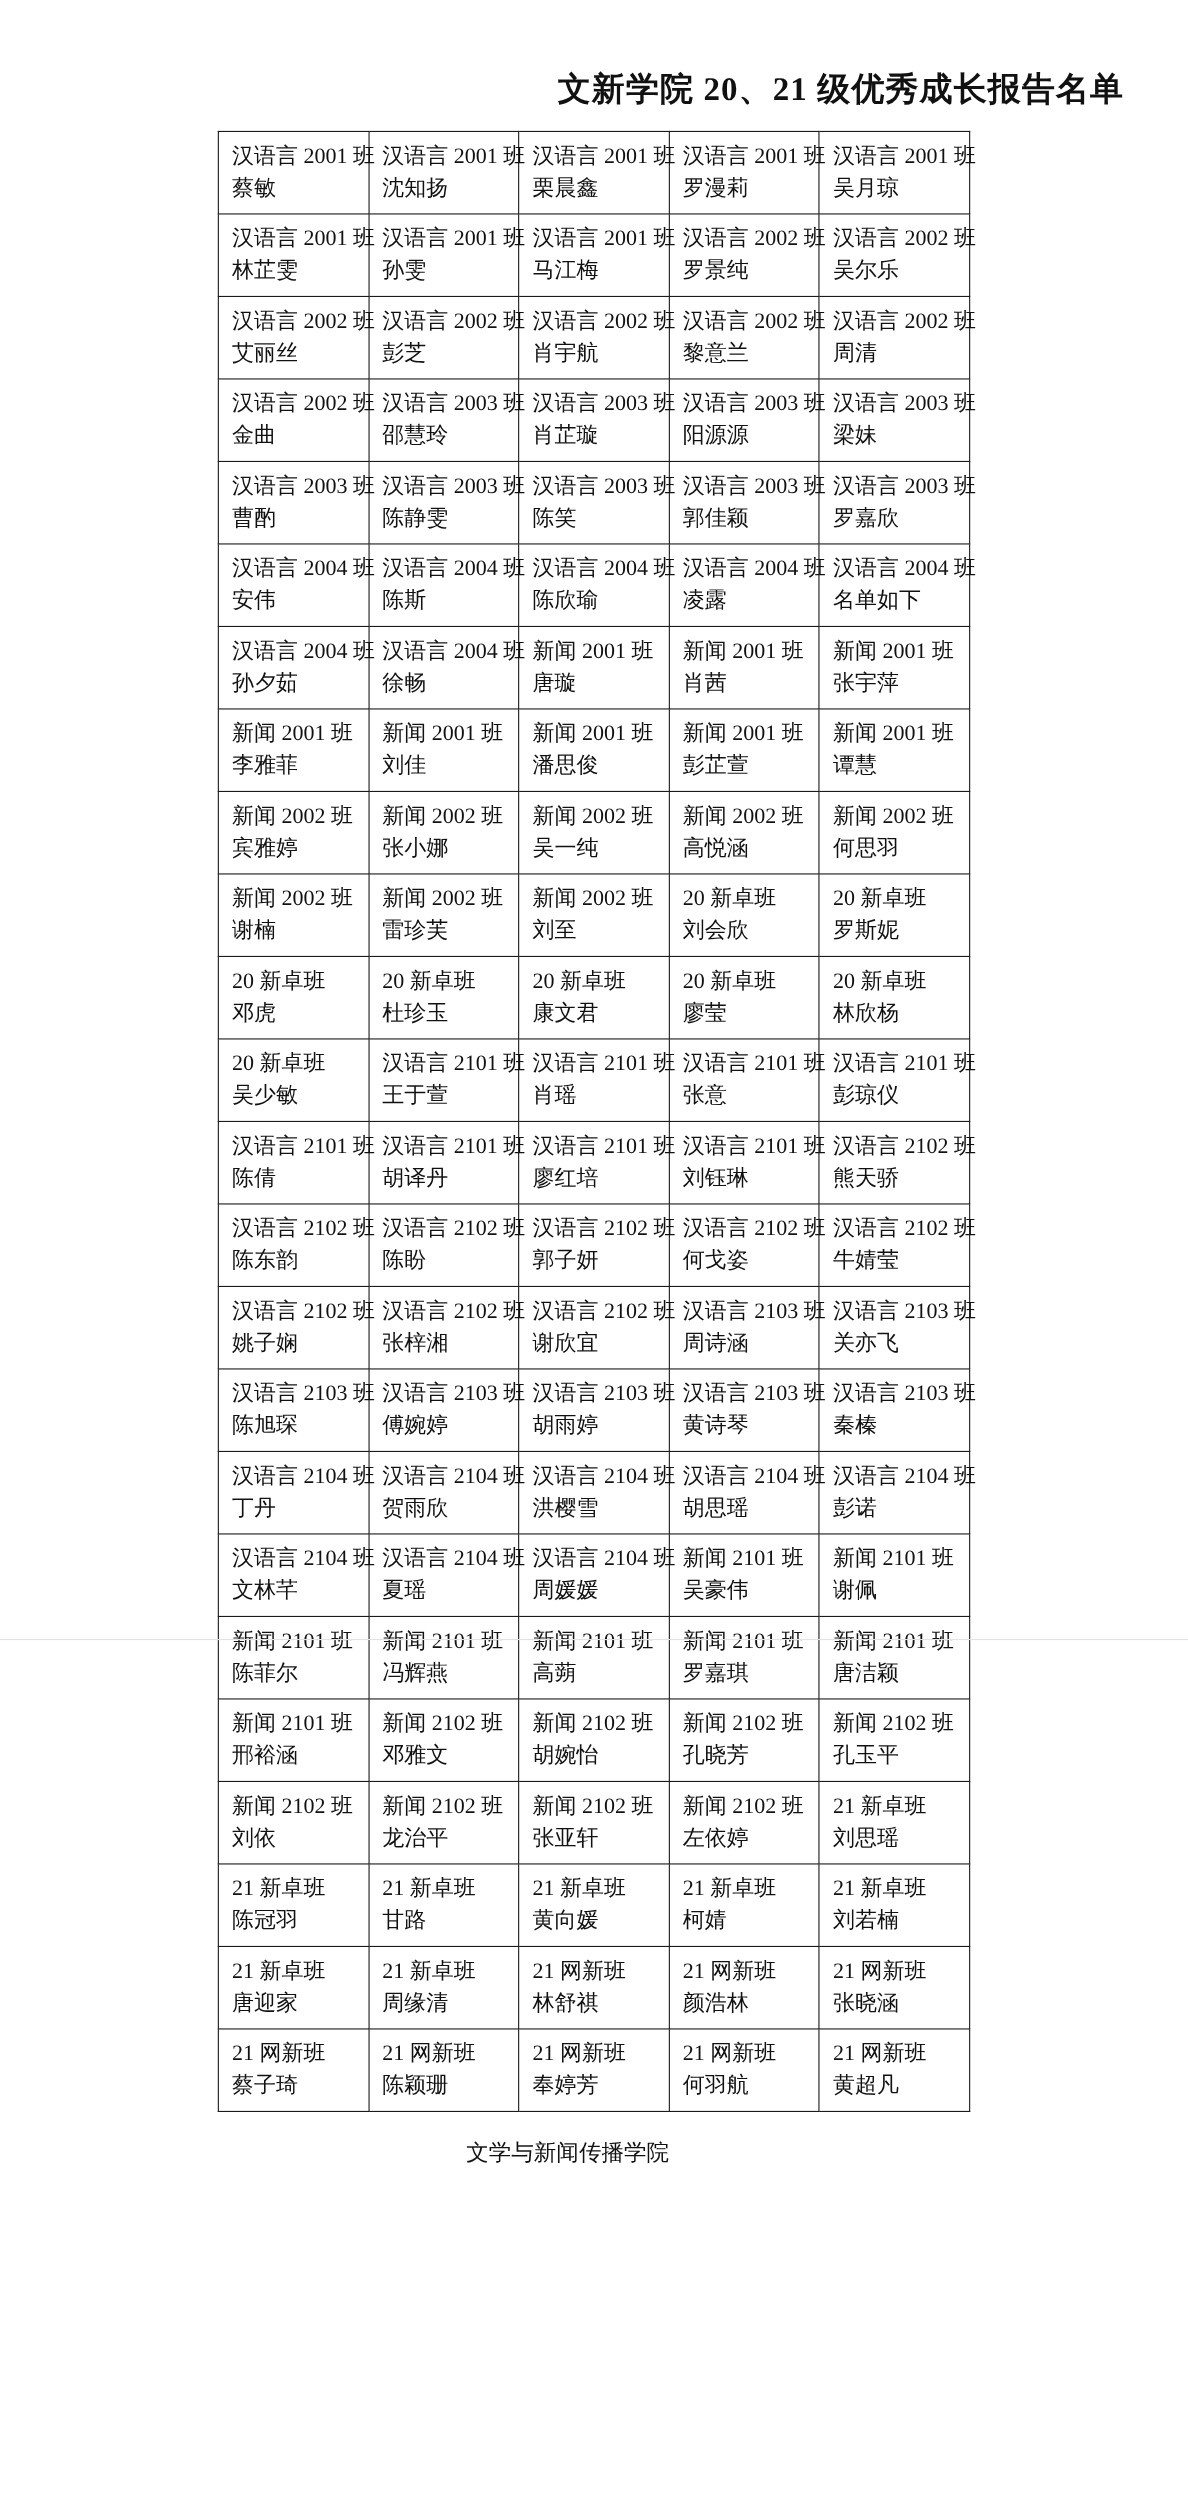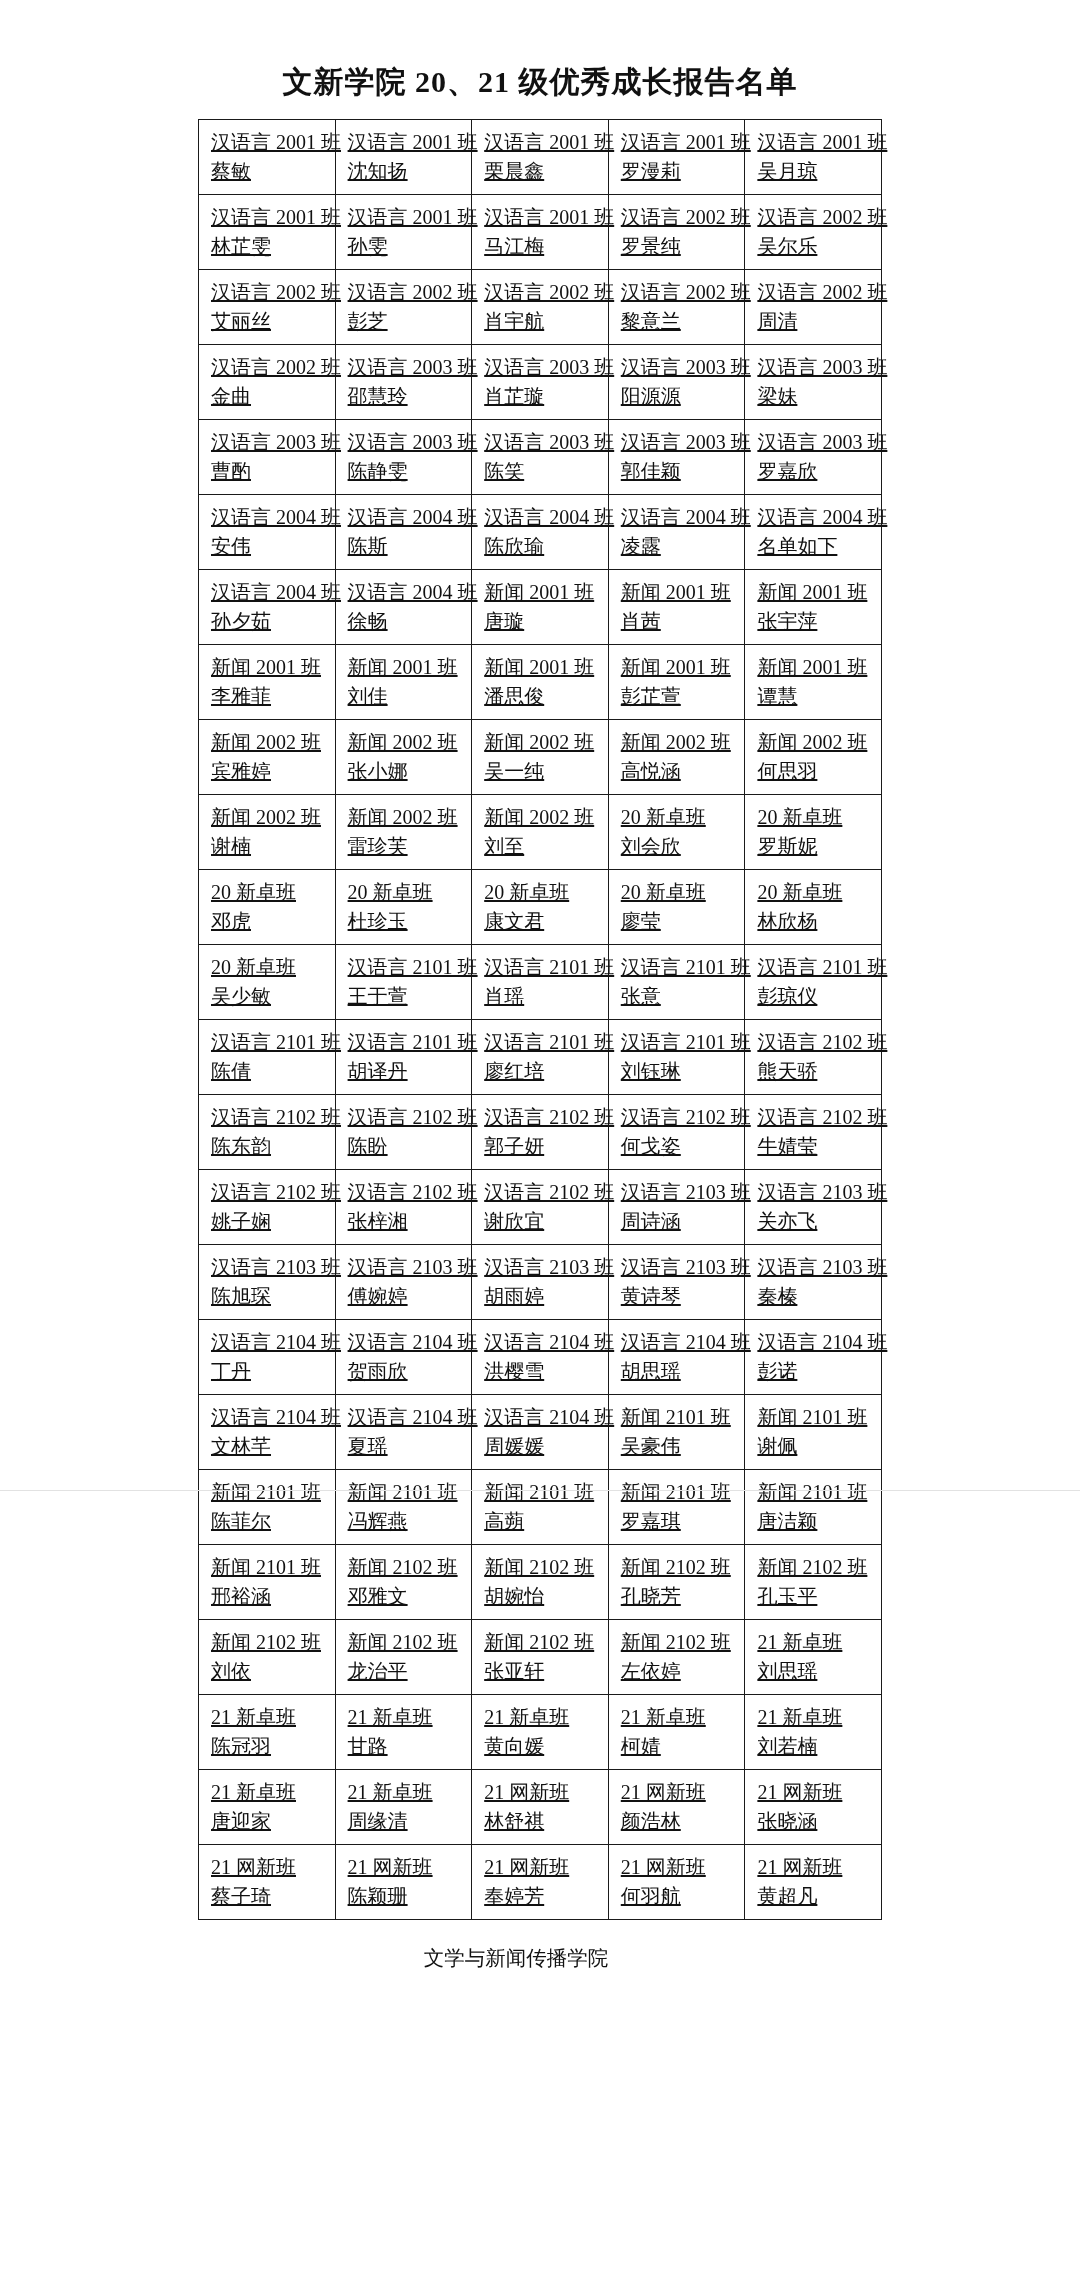--- a/index.html
+++ b/index.html
@@ -16,41 +16,40 @@
     overflow: hidden;
   }
   .page {
     width: 1080px;
     height: 2291px;
     box-sizing: border-box;
     padding: 56px 58px 30px 58px;
     position: relative;
   }
   .doc-title {
-    text-align: center;
+    text-align: right;
     font-size: 30px;
     font-weight: bold;
     letter-spacing: 1px;
     margin: 6px 0 18px 0;
     line-height: 1.3;
   }
   .intro {
     font-size: 20.5px;
     line-height: 1.62;
     text-align: justify;
     text-justify: inter-ideograph;
     margin: 0 24px 14px 24px;
     text-indent: 2em;
   }
   table.name-table {
     border-collapse: collapse;
     width: 684px;
     margin: 0 auto;
     table-layout: fixed;
-    text-decoration: underline;
   }
   table.name-table td {
     border: 1px solid #1a1a1a;
     width: 20%;
     height: 66px;
     padding: 4px 0 4px 12px;
     vertical-align: middle;
     font-size: 20px;
     line-height: 1.45;
   }

